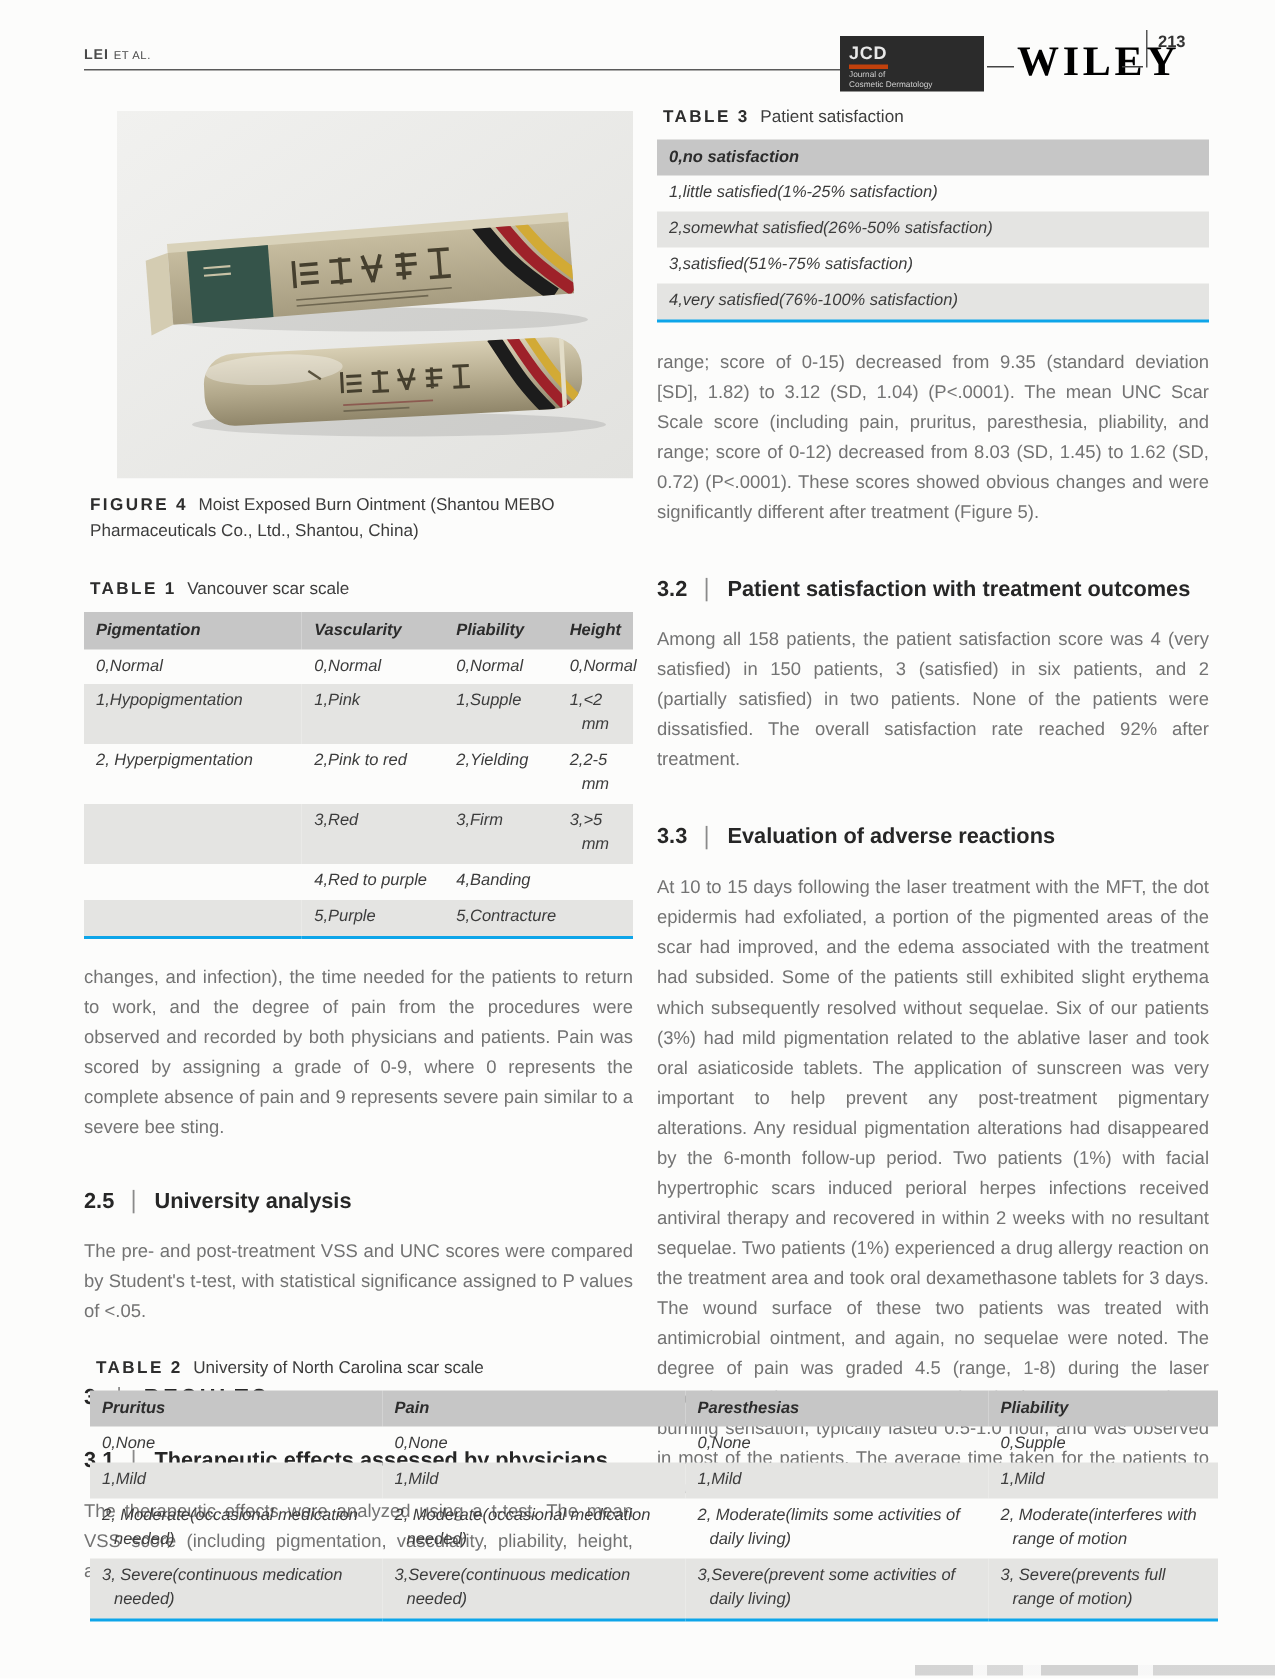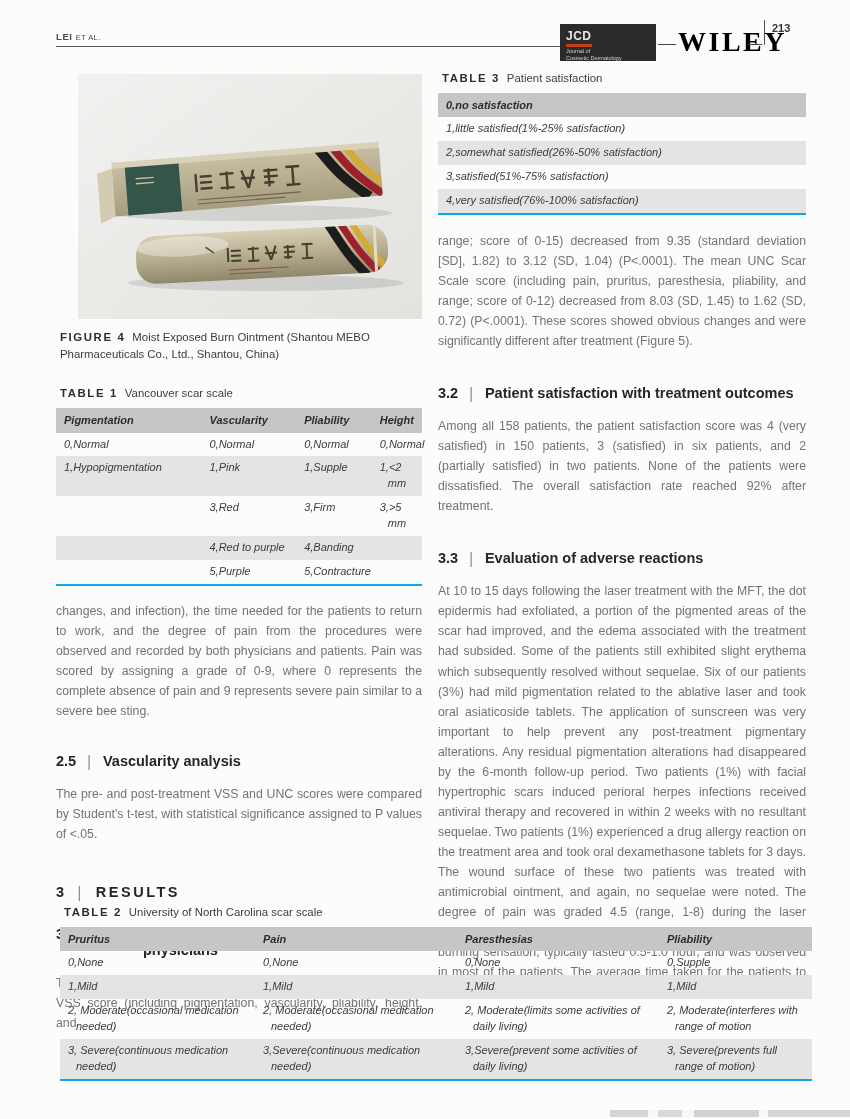--- a/index.html
+++ b/index.html
@@ -51,21 +51,21 @@
   table.tbl2 th:nth-child(4),table.tbl2 td:nth-child(4){width:20%;}
 
   
   .para{margin:15px 0 0 0;font-size:12.3px;line-height:1.63;text-align:justify;color:#737373;}
 
   
   .sec{margin:32px 0 0 0;font-size:14.5px;font-weight:700;color:#262626;display:flex;align-items:baseline;}
   .sec .num{margin-right:11px;}
   .sec .bar{font-weight:400;color:#8a8a8a;margin-right:12px;transform:scaleY(1.15);}
   .sec.results{letter-spacing:2.5px;margin-top:40px;}
-  .sec.tight{margin-top:26px;gap:20px;}
+  .sec.tight{margin-top:26px;}
 
   
   .bottom-table{position:absolute;left:60px;top:906px;width:752px;}
 
   
   .artifact-bar{position:absolute;left:610px;top:1110px;width:240px;height:7px;opacity:.75;
     background:linear-gradient(90deg,#c7c7c7 0 16%,#f6f6f6 16% 20%,#cdcdcd 20% 30%,#f6f6f6 30% 35%,
                #c4c4c4 35% 62%,#f6f6f6 62% 66%,#c9c9c9 66% 100%);}
 </style>
 </head>
@@ -192,20 +192,26 @@
             <td>0,Normal</td>
             <td>0,Normal</td>
           </tr>
           <tr>
             <td>1,Hypopigmentation</td>
             <td>1,Pink</td>
             <td>1,Supple</td>
             <td>1,&lt;2 mm</td>
           </tr>
           <tr>
+            <td>2, Hyperpigmentation</td>
+            <td>2,Pink to red</td>
+            <td>2,Yielding</td>
+            <td>2,2-5 mm</td>
+          </tr>
+          <tr>
             <td></td>
             <td>3,Red</td>
             <td>3,Firm</td>
             <td>3,&gt;5 mm</td>
           </tr>
           <tr>
             <td></td>
             <td>4,Red to purple</td>
             <td>4,Banding</td>
             <td></td>
@@ -217,21 +223,21 @@
             <td></td>
           </tr>
         </tbody>
       </table>
 
     <p class="para">changes, and infection), the time needed for the patients to return to work, and the degree of pain from the procedures were observed and recorded by both physicians and patients. Pain was scored by assigning a grade of 0-9, where 0 represents the complete absence of pain and 9 represents severe pain similar to a severe bee sting.</p>
 
     <h2 class="sec">
       <span class="num">2.5</span>
       <span class="bar">|</span>
-      <span>Vascularity analysis</span>
+      <span>University analysis</span>
     </h2>
     <p class="para">The pre- and post-treatment VSS and UNC scores were compared by Student's t-test, with statistical significance assigned to P values of &lt;.05.</p>
 
     <h2 class="sec results">
       <span class="num">3</span>
       <span class="bar">|</span>
       <span>RESULTS</span>
     </h2>
 
     <h2 class="sec tight">

